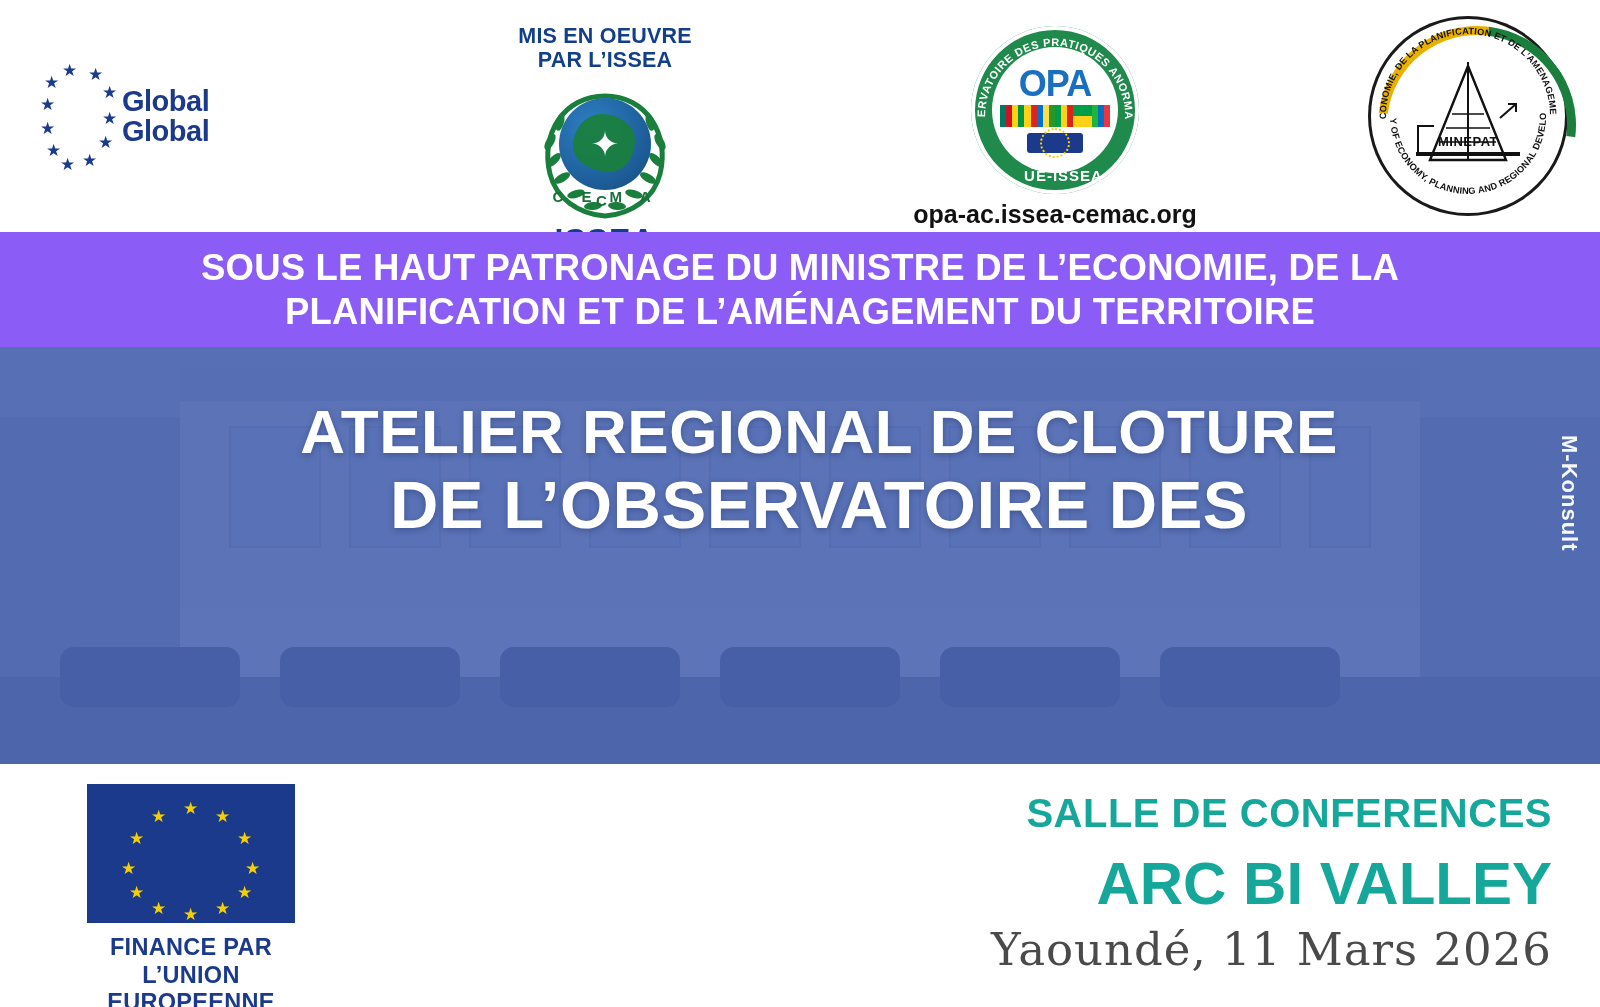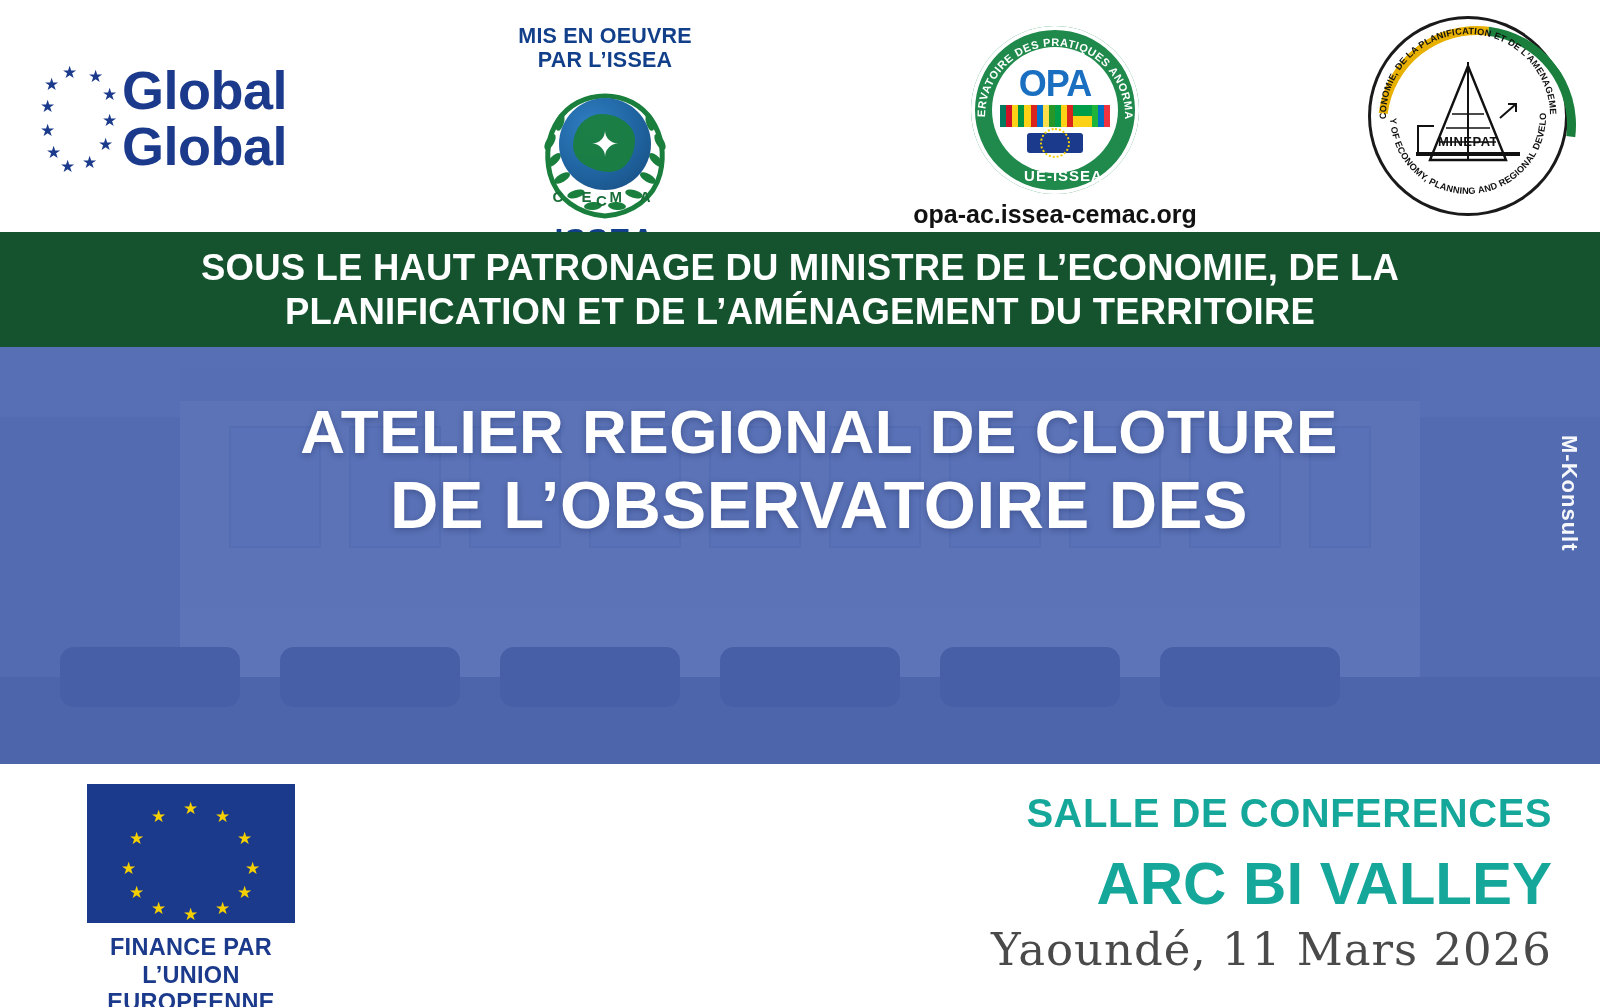--- a/index.html
+++ b/index.html
@@ -41,21 +41,21 @@
   }
   .gg-stars span {
     position: absolute;
     color: #1b3a8c;
     font-size: 17px;
     line-height: 1;
   }
   .gg-text {
     margin-left: 4px;
     color: #1b3a8c;
-    font-size: 54px;
+    font-size: 29px;
     font-weight: bold;
     line-height: 1.04;
     letter-spacing: -0.5px;
   }
 
   
   .issea-block {
     position: absolute;
     left: 500px;
     top: 24px;
@@ -273,21 +273,21 @@
     fill: #111111;
     letter-spacing: .2px;
   }
 
   
   .green-band {
     position: absolute;
     left: 0; top: 232px;
     width: 1600px;
     height: 115px;
-    background: #14532d;
+    background: #8b5cf6;
     display: flex;
     align-items: center;
     justify-content: center;
   }
   .green-band h2 {
     margin: 0;
     color: #ffffff;
     font-size: 36.5px;
     font-weight: bold;
     line-height: 1.18;

